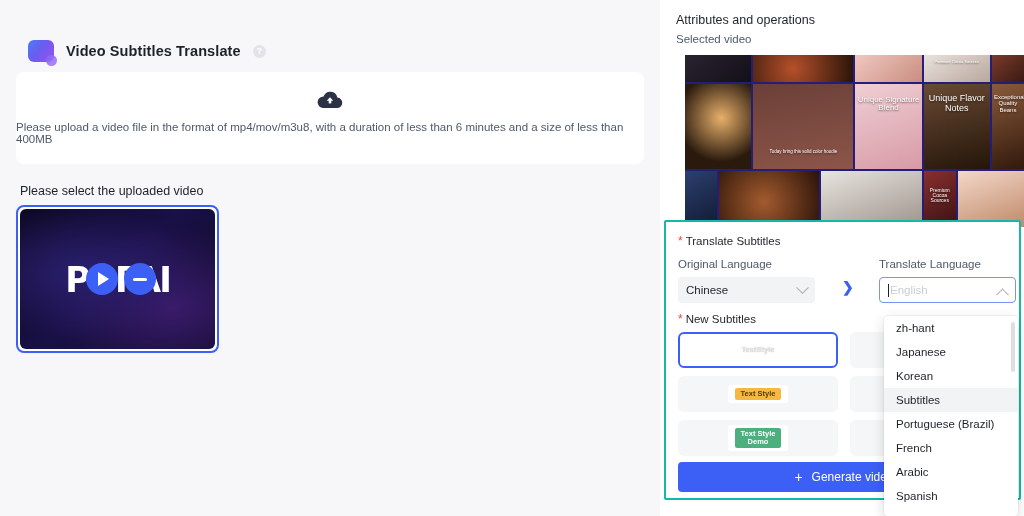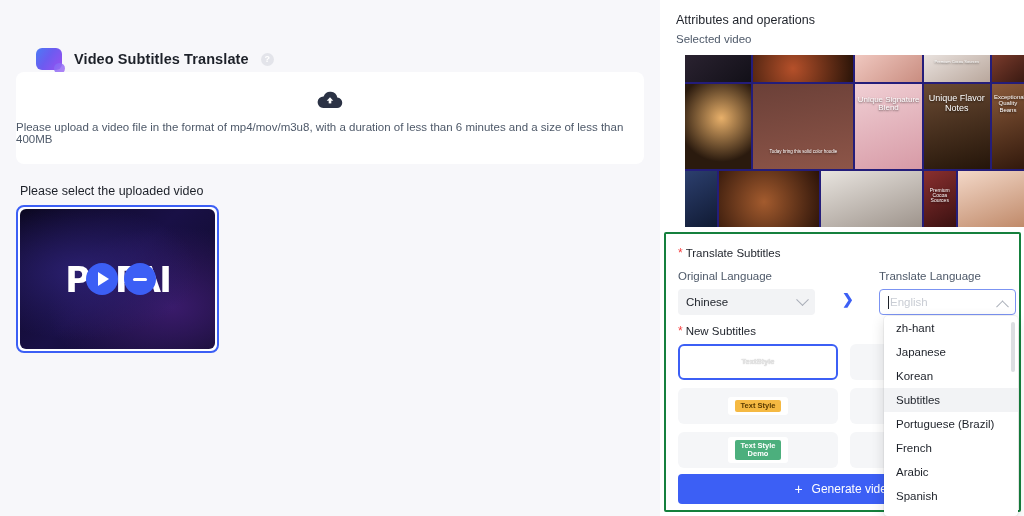--- a/index.html
+++ b/index.html
@@ -9,21 +9,21 @@
     background: #f7f7fa;
     overflow: hidden;
   }
   .app { position: relative; width: 1024px; height: 516px; }
 
   
   .left-panel {
     position: absolute; left: 0; top: 0;
     width: 660px; height: 516px;
     background: #f7f7fa;
-    padding: 16px;
+    padding: 8px;
   }
   .title-row {
     display: flex; align-items: center;
     gap: 12px;
     padding: 32px 0 0 20px;
   }
   .app-icon {
     width: 26px; height: 22px;
     border-radius: 6px;
     background: linear-gradient(125deg, #4b7bf5 0%, #6b5cf0 45%, #9b4ff0 100%);
@@ -143,23 +143,23 @@
   .tile { position: relative; overflow: hidden; }
   .tile-cap {
     position: absolute; left: 2px; right: 2px;
     color: #ffffff; font-weight: normal;
     text-align: center; line-height: 1.05;
     text-shadow: 0 1px 2px rgba(0,0,0,.6);
   }
 
   
   .annot-box {
-    position: absolute; left: 4px; top: 232px;
+    position: absolute; left: 4px; top: 220px;
     width: 357px; height: 280px;
-    border: 2px solid #15803d;
+    border: 2px solid #14b8a6;
     border-radius: 2px;
     background: #ffffff;
   }
   .req-dot { color: #f53f3f; margin-right: 3px; font-size: 12px; }
   .section-title {
     position: absolute; font-size: 11.5px; color: #1d2129;
   }
   .field-label {
     position: absolute; font-size: 11.5px; color: #4e5969;
   }

